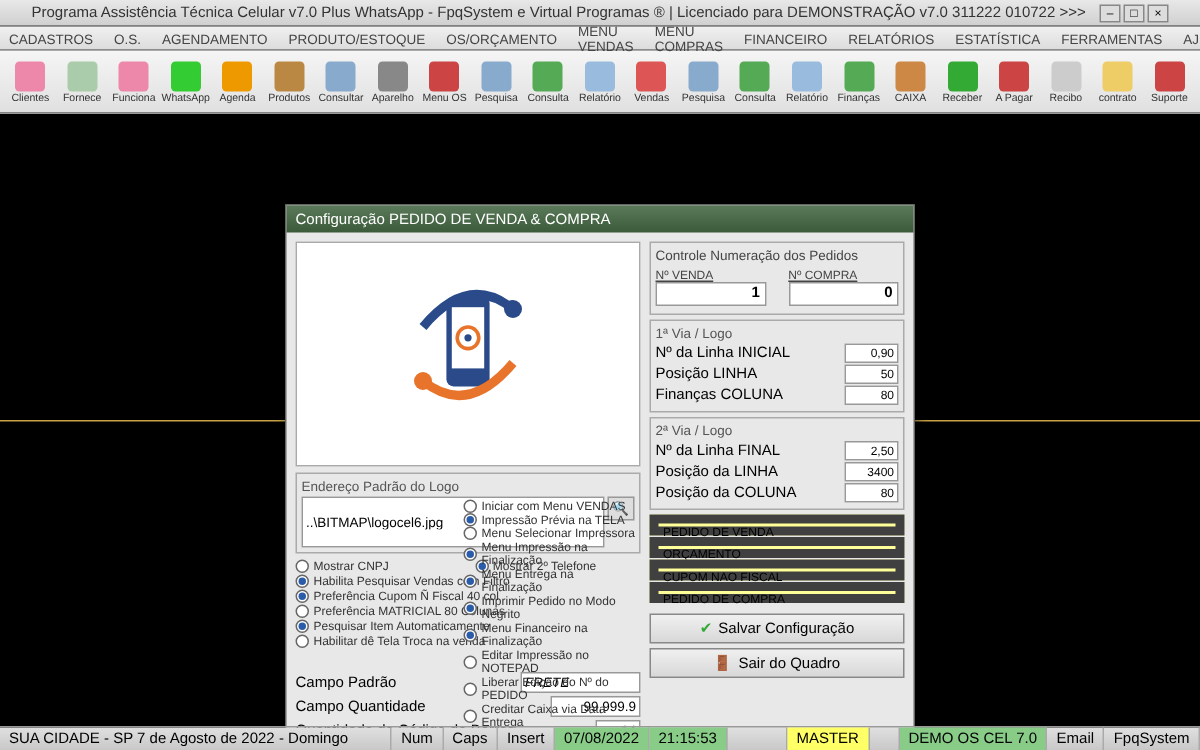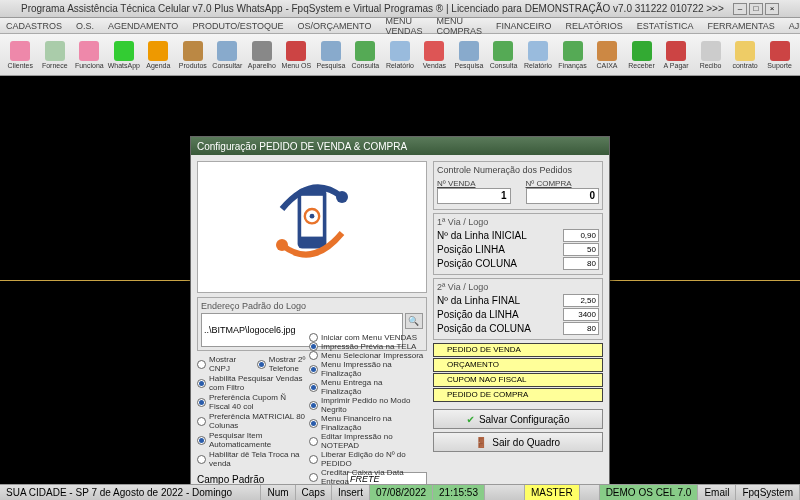--- a/index.html
+++ b/index.html
@@ -22,21 +22,21 @@
 .dlg-title{height:18px;background:linear-gradient(#5a7a5a,#3a5a3a);color:#fff;font-size:10px;padding:2px 6px;display:flex;align-items:center}
 .dlg-body{padding:6px;display:flex;gap:6px;height:calc(100% - 18px)}
 .dlg-left{width:230px;display:flex;flex-direction:column}
 .logo-box{height:150px;background:#fff;border:1px solid #aaa;display:flex;align-items:center;justify-content:center;margin-bottom:4px}
 .logo-svg{width:120px;height:120px}
 .path-group{border:1px solid #aaa;padding:3px;margin-bottom:4px}
 .path-lbl{font-size:9px;color:#555}
 .path-row{display:flex;gap:2px;margin-top:2px}
 .path-input{flex:1;height:16px;border:1px solid #999;background:#fff;font-size:9px;padding:16px 2px}
 .search-btn{width:18px;height:16px;border:1px solid #999;background:#ddd;font-size:9px}
-.check-grid{display:grid;grid-template-columns:1fr 1fr 1fr 1fr;gap:1px 9px;margin-bottom:4px}
+.check-grid{display:grid;grid-template-columns:1fr 1fr;gap:1px 9px;margin-bottom:16px}
 .check-item{display:flex;align-items:center;gap:3px;font-size:8px;color:#333}
 .radio,.check{width:9px;height:9px;border:1px solid #666;background:#fff;flex-shrink:0}
 .radio{border-radius:50%}
 .radio.on::after{content:"";display:block;width:5px;height:5px;background:#2a5caa;border-radius:50%;margin:1px}
 .field-row{display:flex;align-items:center;gap:4px;margin-bottom:2px;font-size:9px}
 .field-row label{flex:1}
 .field-row input{width:60px;height:14px;border:1px solid #999;text-align:right;font-size:9px;padding:0 2px}
 .yellow-bar{background:#ffff99;height:14px;font-size:9px;padding:1px 3px;margin-top:3px;border:1px solid #cc9}
 .dlg-right{flex:1;display:flex;flex-direction:column;gap:3px}
 .ctrl-box{border:1px solid #aaa;padding:3px;font-size:9px}
@@ -44,21 +44,21 @@
 .num-row{display:flex;gap:15px;margin-bottom:2px}
 .num-col{flex:1}
 .num-lbl{font-size:8px;text-decoration:underline;color:#444}
 .num-val{border:1px solid #999;background:#fff;height:16px;text-align:right;padding:0 3px;font-weight:bold;line-height:14px}
 .via-box{border:1px solid #aaa;padding:3px}
 .via-title{font-size:9px;color:#555;margin-bottom:2px}
 .via-row{display:flex;justify-content:space-between;align-items:center;font-size:8px;margin-bottom:1px}
 .via-row input{width:36px;height:13px;border:1px solid #999;text-align:right;font-size:8px;padding:0 2px}
 .radio-grid{display:grid;grid-template-columns:1fr 1fr;gap:2px;border:1px solid #aaa;padding:3px}
 .doc-list{display:flex;flex-direction:column;gap:1px}
-.doc-item{background:#ffff99;height:14px;font-size:8px;padding:1px 13px;border:1px solid #404040}
+.doc-item{background:#ffff99;height:14px;font-size:8px;padding:1px 3px;border:6px solid #404040}
 .btn-row{display:flex;flex-direction:column;gap:3px;margin-top:4px}
 .dlg-btn{height:20px;border:1px solid #888;background:linear-gradient(#f0f0f0,#d8d8d8);font-size:9px;display:flex;align-items:center;justify-content:center;gap:4px;cursor:pointer}
 .statusbar{position:absolute;bottom:0;left:0;right:0;height:16px;background:linear-gradient(#e0e0e0,#c8c8c8);display:flex;align-items:center;font-size:9px;border-top:1px solid #999}
 .sb-cell{padding:0 6px;border-right:1px solid #aaa;height:100%;display:flex;align-items:center}
 .sb-green{background:#8c8}
 .sb-yellow{background:#ff6}
 </style>
 </head>
 <body>
 
@@ -250,21 +250,21 @@
             <div class="via-title">1ª Via / Logo</div>
             <div class="via-row">
               <span>Nº da Linha INICIAL</span>
               <input value="0,90" style="">
             </div>
             <div class="via-row">
               <span>Posição LINHA</span>
               <input value="50" style="">
             </div>
             <div class="via-row">
-              <span>Posição COLUNA</span>
+              <span>Finanças COLUNA</span>
               <input value="80" style="">
             </div>
           </div>
         <div class="via-box" id="via2">
             <div class="via-title">2ª Via / Logo</div>
             <div class="via-row">
               <span>Nº da Linha FINAL</span>
               <input value="2,50" style="">
             </div>
             <div class="via-row">

